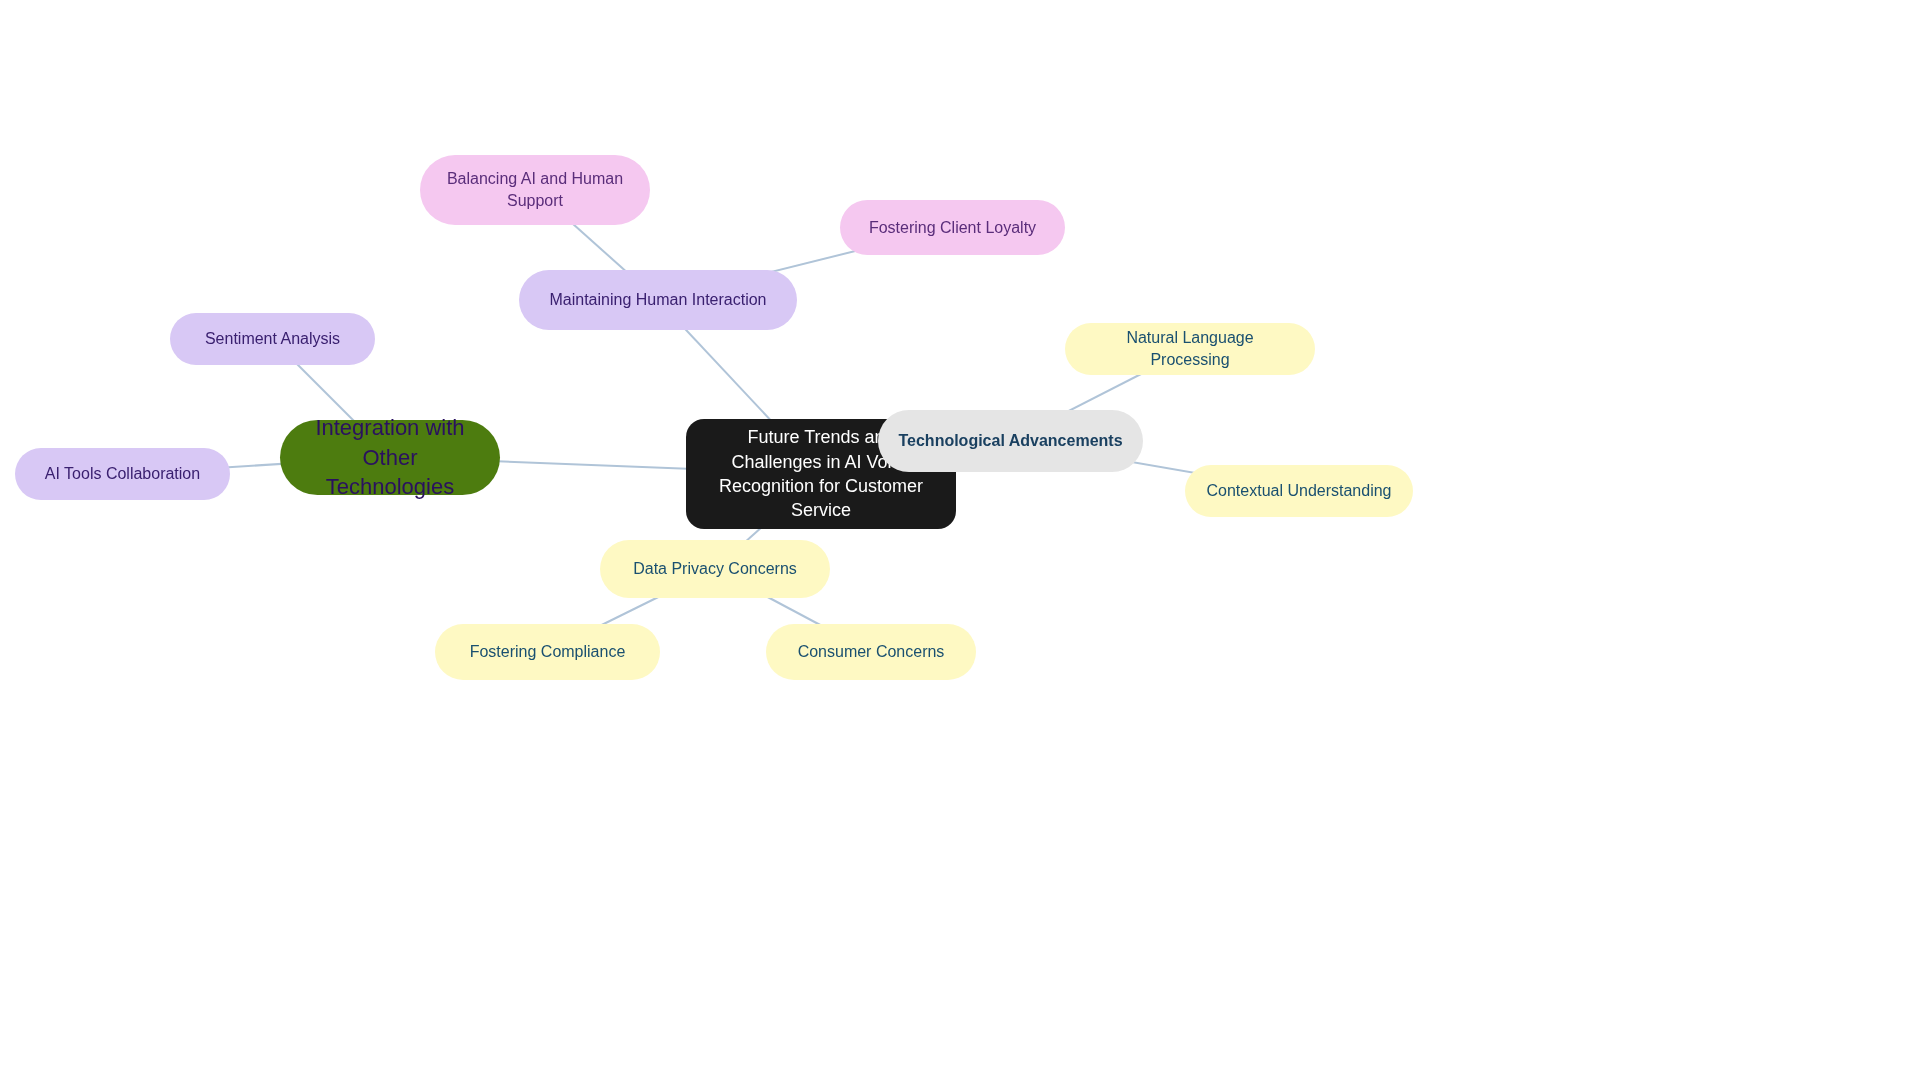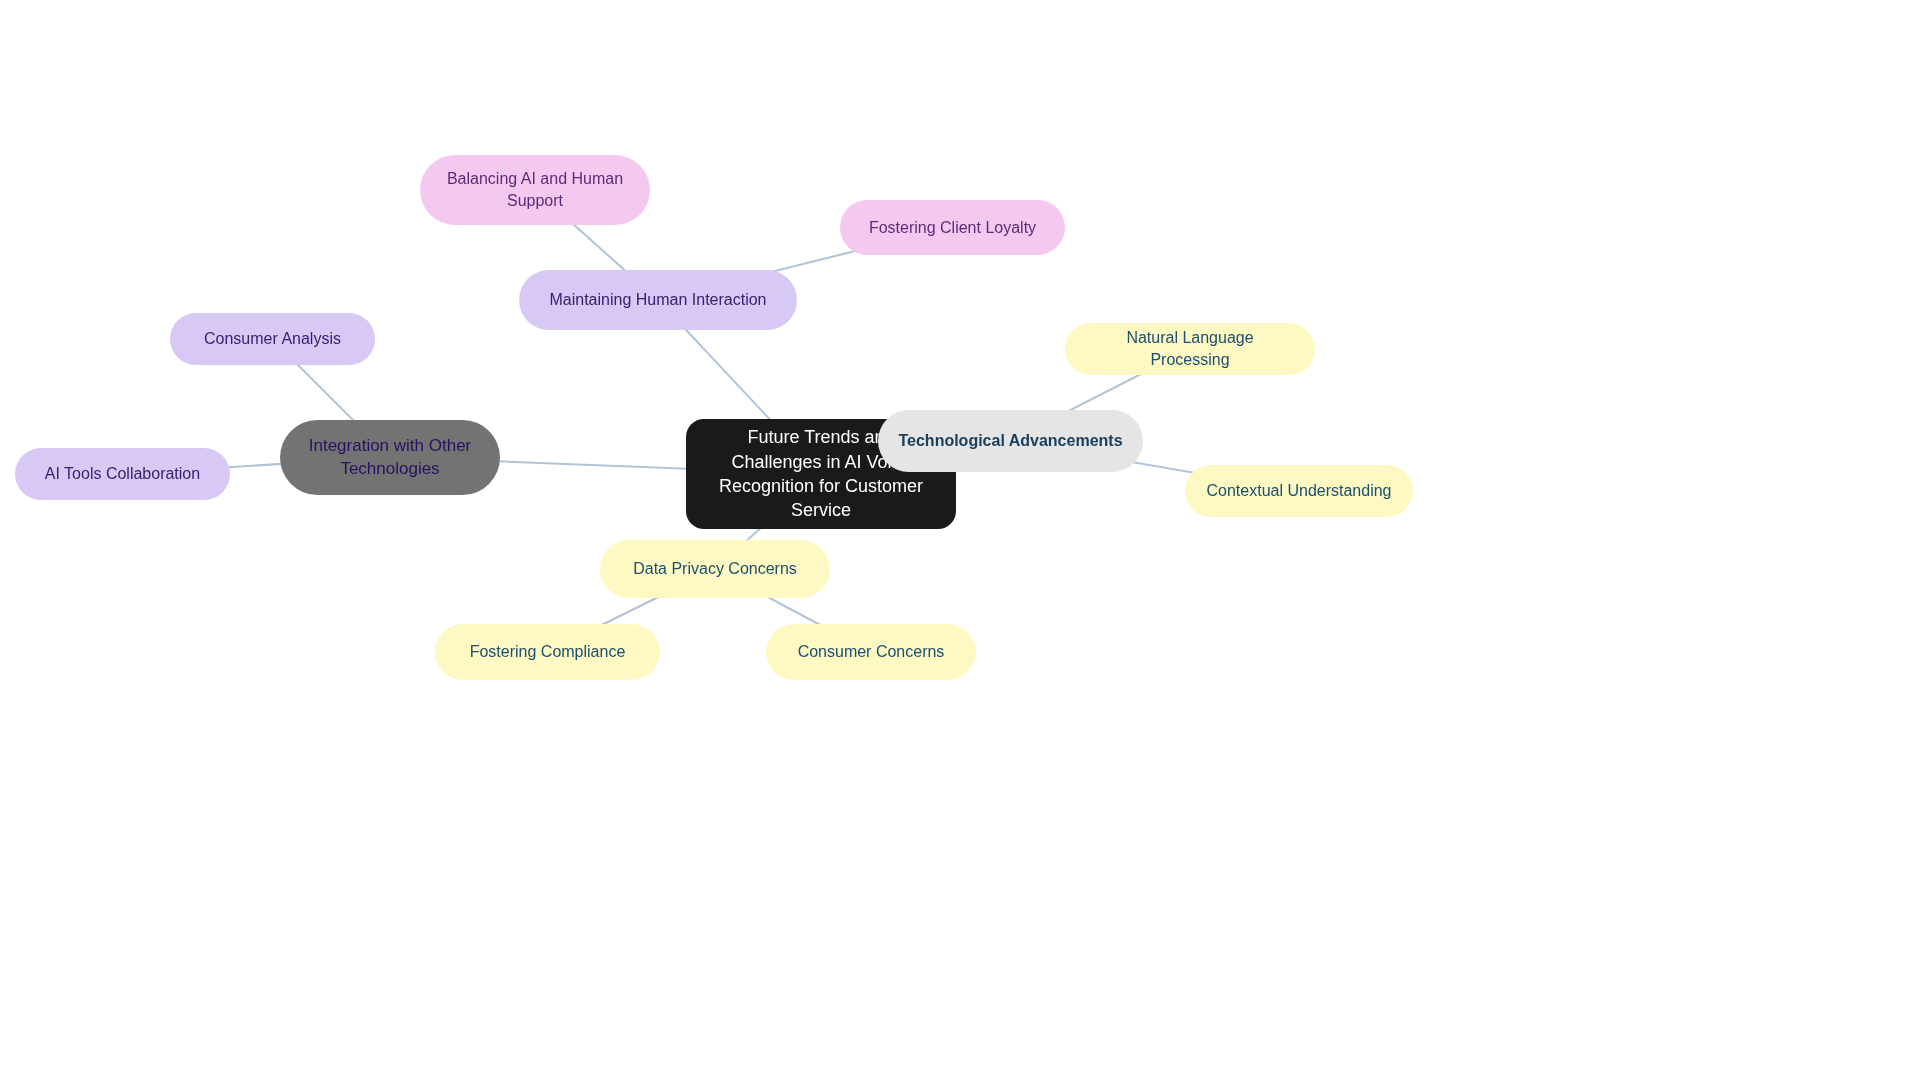--- a/index.html
+++ b/index.html
@@ -54,23 +54,23 @@
       color: #1a5070;
       font-size: 16px;
     }
     .node-blue-medium {
       background: #e5e5e5;
       color: #1a4060;
       font-size: 16px;
       font-weight: 700;
     }
     .node-purple-medium {
-      background: #737373;
+      background: #4d7c0f;
       color: #2a1060;
-      font-size: 17px;
+      font-size: 22px;
       font-weight: 500;
     }
   </style>
 </head>
 <body>
 
 <svg id="connections">
     <line x1="821" y1="474" x2="658" y2="300" stroke="#b0c4d8" stroke-width="2"></line>
     <line x1="658" y1="300" x2="535" y2="190" stroke="#b0c4d8" stroke-width="2"></line>
     <line x1="658" y1="300" x2="952" y2="227" stroke="#b0c4d8" stroke-width="2"></line>
@@ -99,21 +99,21 @@
 
 <div class="node node-pink" style="left: 840px; top: 200px; width: 225px; height: 55px;">
   <span>Fostering Client Loyalty</span>
 </div>
 
 <div class="node node-purple-medium" style="left: 280px; top: 420px; width: 220px; height: 75px;">
   <span>Integration with Other Technologies</span>
 </div>
 
 <div class="node node-purple" style="left: 170px; top: 313px; width: 205px; height: 52px;">
-  <span>Consumer Analysis</span>
+  <span>Sentiment Analysis</span>
 </div>
 
 <div class="node node-purple" style="left: 15px; top: 448px; width: 215px; height: 52px;">
   <span>AI Tools Collaboration</span>
 </div>
 
 <div class="node node-blue-medium" style="left: 878px; top: 410px; width: 265px; height: 62px;">
   <span>Technological Advancements</span>
 </div>
 

